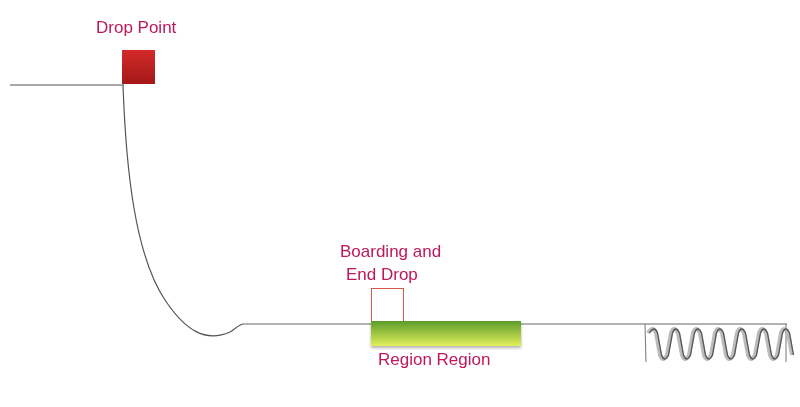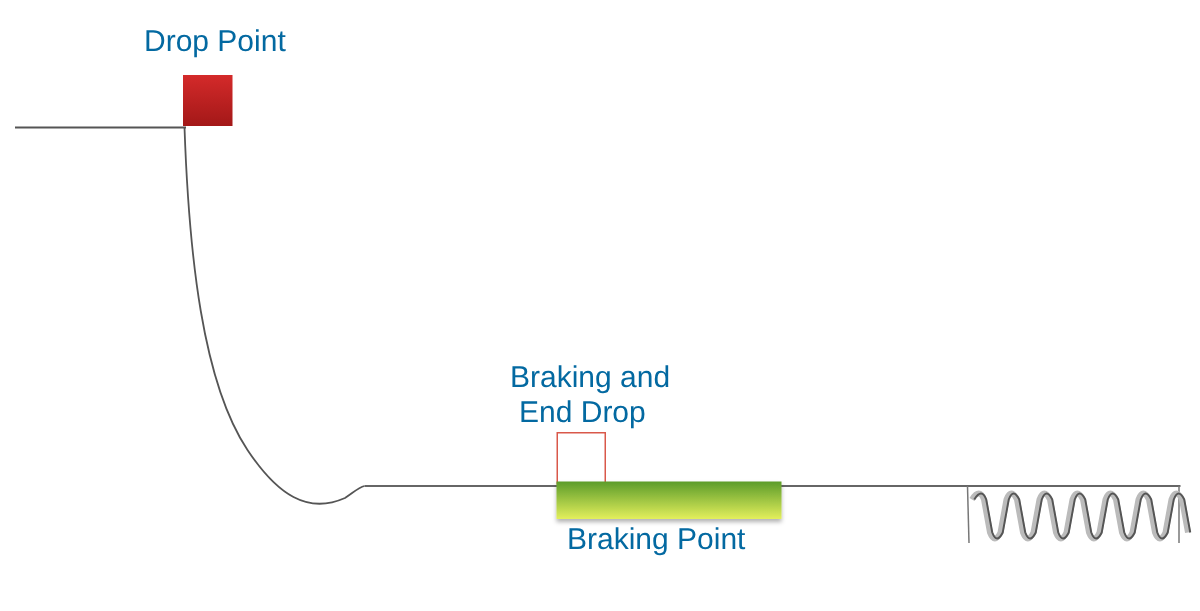--- a/index.html
+++ b/index.html
@@ -1,18 +1,18 @@
 <!DOCTYPE html>
 <html><head>
   <meta charset="utf-8">
   <style>
     html, body { margin: 0; padding: 0; background: #ffffff; }
     body { width: 800px; height: 407px; position: relative; overflow: hidden; font-family: "Liberation Sans", sans-serif; }
     svg { position: absolute; left: 0; top: 0; }
-    .label { position: absolute; font-size: 20px; color: #0369a1; line-height: 22px; white-space: nowrap; }
+    .label { position: absolute; font-size: 17px; color: #be185d; line-height: 22px; white-space: nowrap; }
   </style>
 </head>
 <body>
 
 <svg width="800" height="407" viewBox="0 0 800 407">
   <defs>
     <linearGradient id="dropGrad" x1="0" y1="0" x2="0" y2="1">
       <stop offset="0" stop-color="#d42a2a"></stop>
       <stop offset="1" stop-color="#a31818"></stop>
     </linearGradient>
@@ -39,15 +39,15 @@
 
   <g>
     <line x1="645" y1="324" x2="646" y2="362" stroke="#777" stroke-width="1"></line>
     <line x1="786" y1="324" x2="786" y2="362" stroke="#777" stroke-width="1"></line>
     <path d="M648,333 q5,-8 8,0 l4,22 q3,8 7,0 l4,-22 q3,-8 7,0 l4,22 q3,8 7,0 l4,-22 q3,-8 7,0 l4,22 q3,8 7,0 l4,-22 q3,-8 7,0 l4,22 q3,8 7,0 l4,-22 q3,-8 7,0 l4,22 q3,8 7,0 l4,-22 q3,-8 7,0 l4,22 q3,8 7,0 l4,-22 q3,-8 7,0 l4,22" fill="none" stroke="#bbb" stroke-width="4"></path>
     <path d="M648,333 q5,-8 8,0 l4,22 q3,8 7,0 l4,-22 q3,-8 7,0 l4,22 q3,8 7,0 l4,-22 q3,-8 7,0 l4,22 q3,8 7,0 l4,-22 q3,-8 7,0 l4,22 q3,8 7,0 l4,-22 q3,-8 7,0 l4,22 q3,8 7,0 l4,-22 q3,-8 7,0 l4,22 q3,8 7,0 l4,-22 q3,-8 7,0 l4,22" fill="none" stroke="#555" stroke-width="1.3" transform="translate(1.5,0)"></path>
   </g>
 </svg>
 
 <div class="label" style="left:96px; top:17px;">Drop Point</div>
-<div class="label" style="left:340px; top:241px;">Braking and</div>
+<div class="label" style="left:340px; top:241px;">Boarding and</div>
 <div class="label" style="left:346px; top:264px;">End Drop</div>
-<div class="label" style="left:378px; top:349px;">Braking Point</div>
+<div class="label" style="left:378px; top:349px;">Region Region</div>
 
 </body></html>

